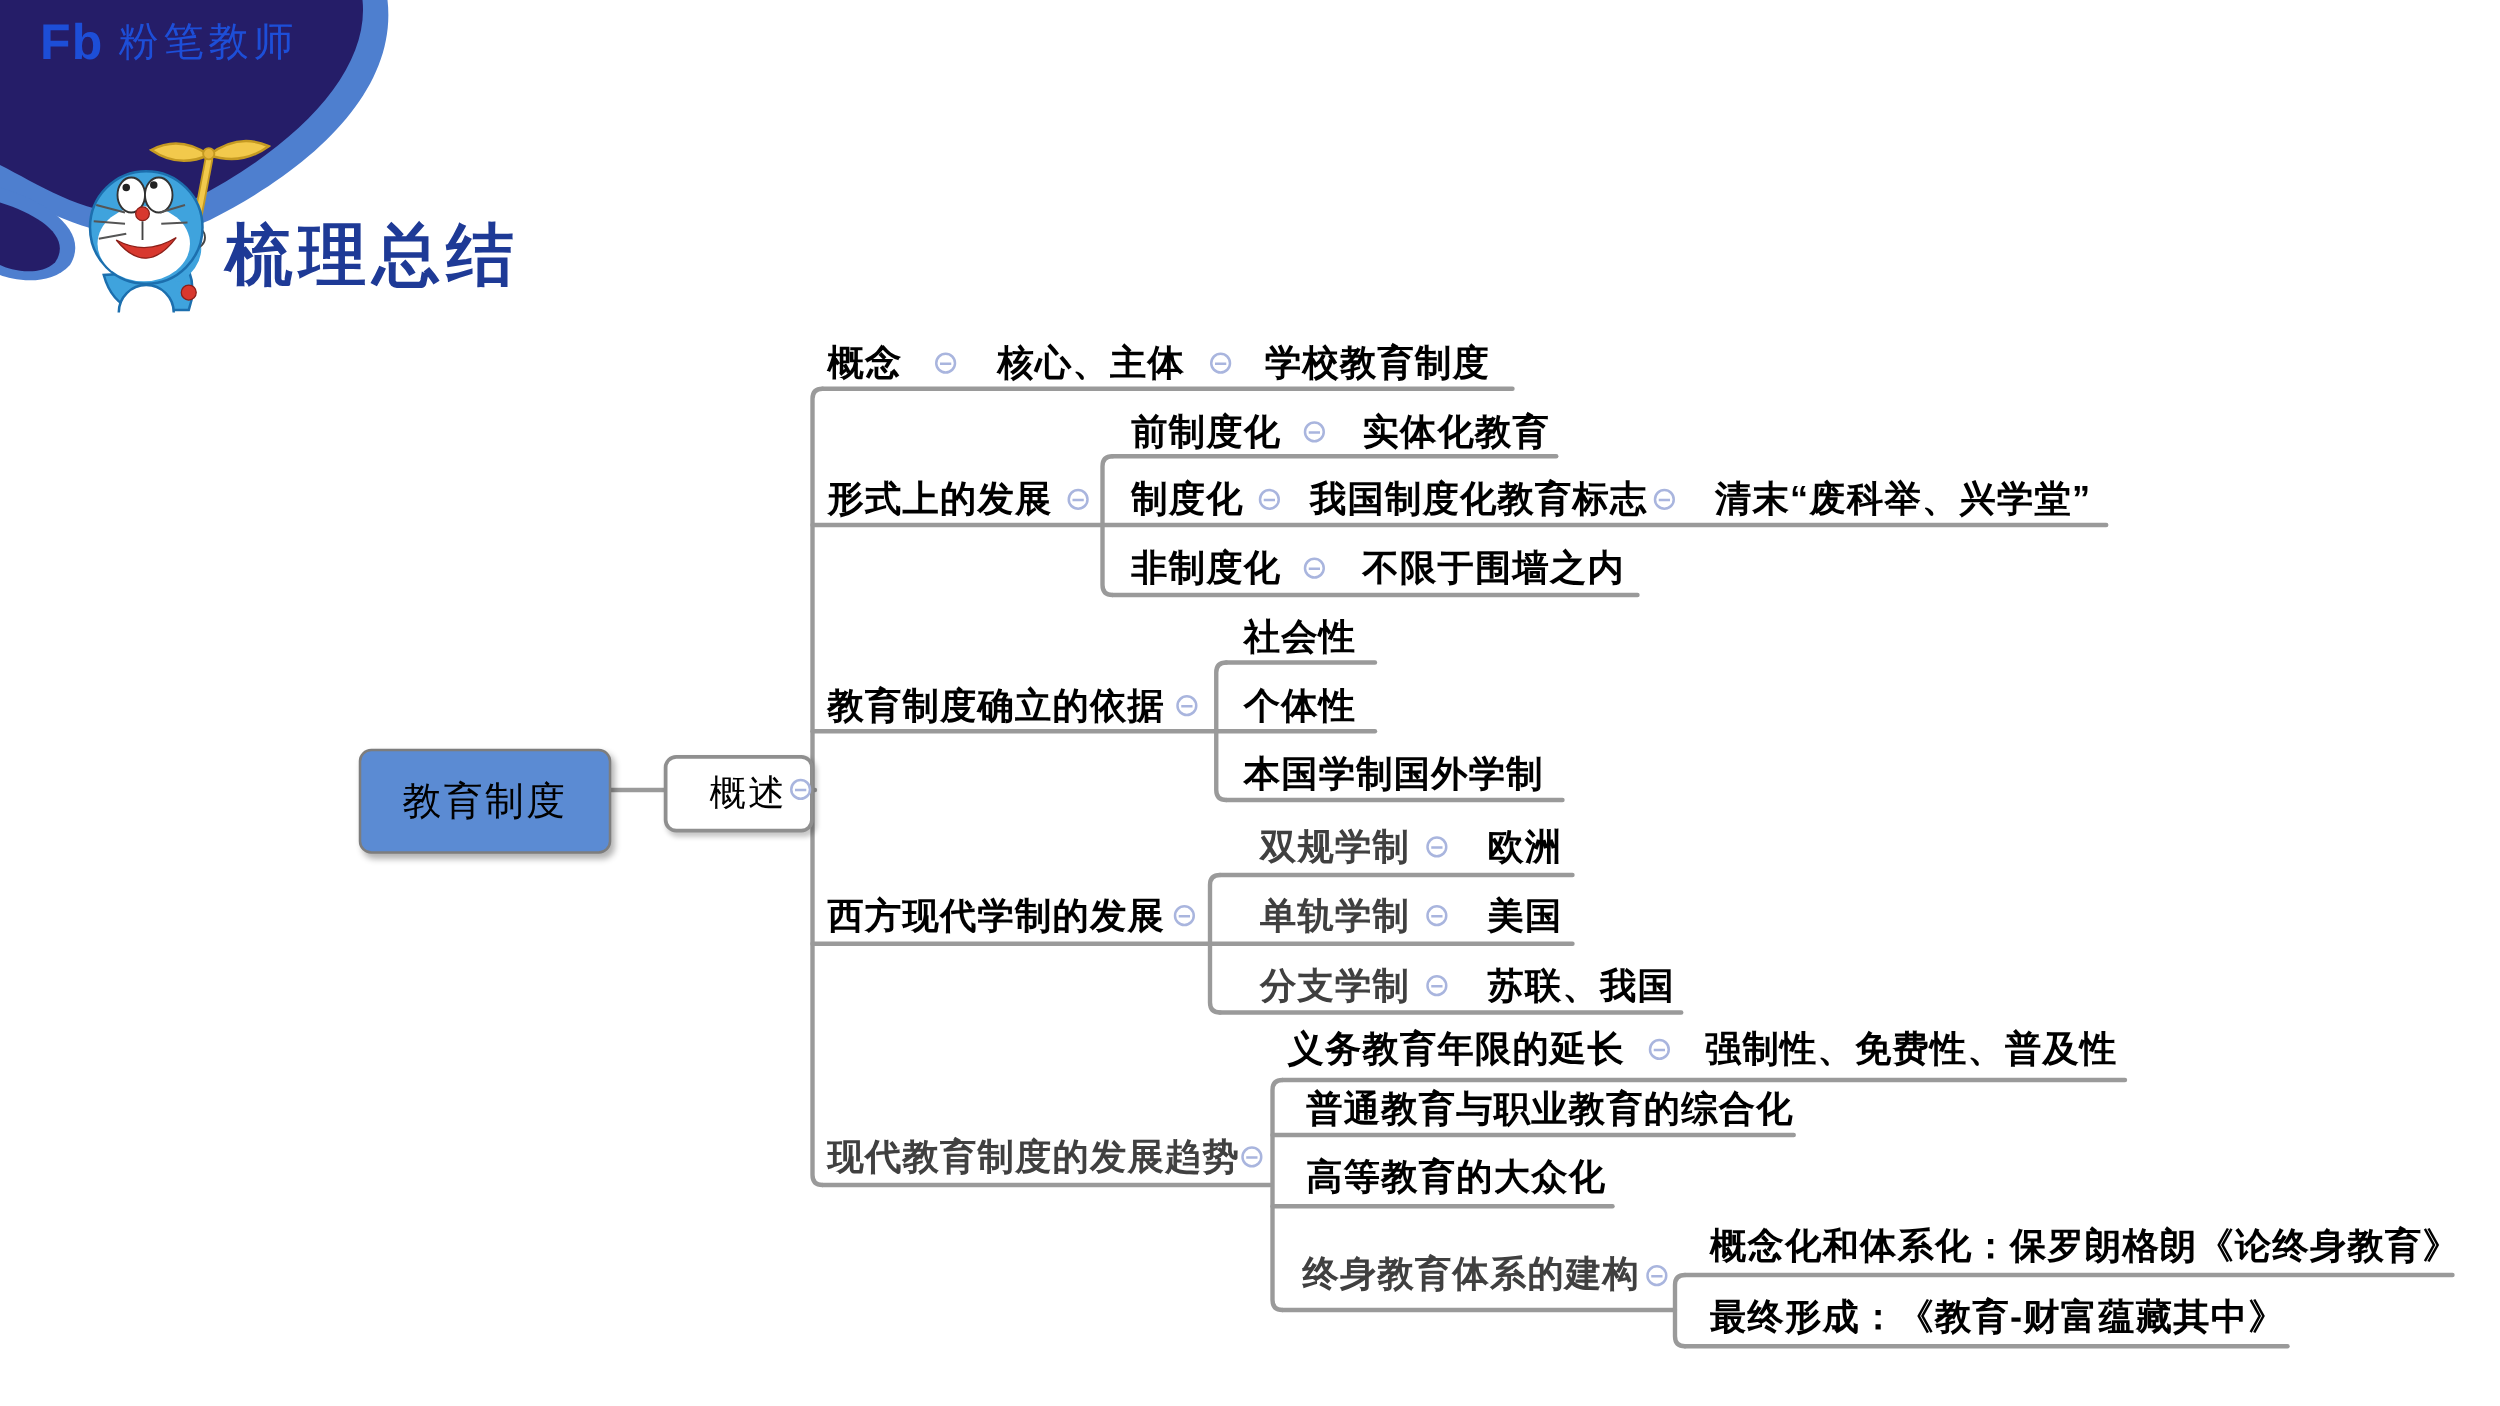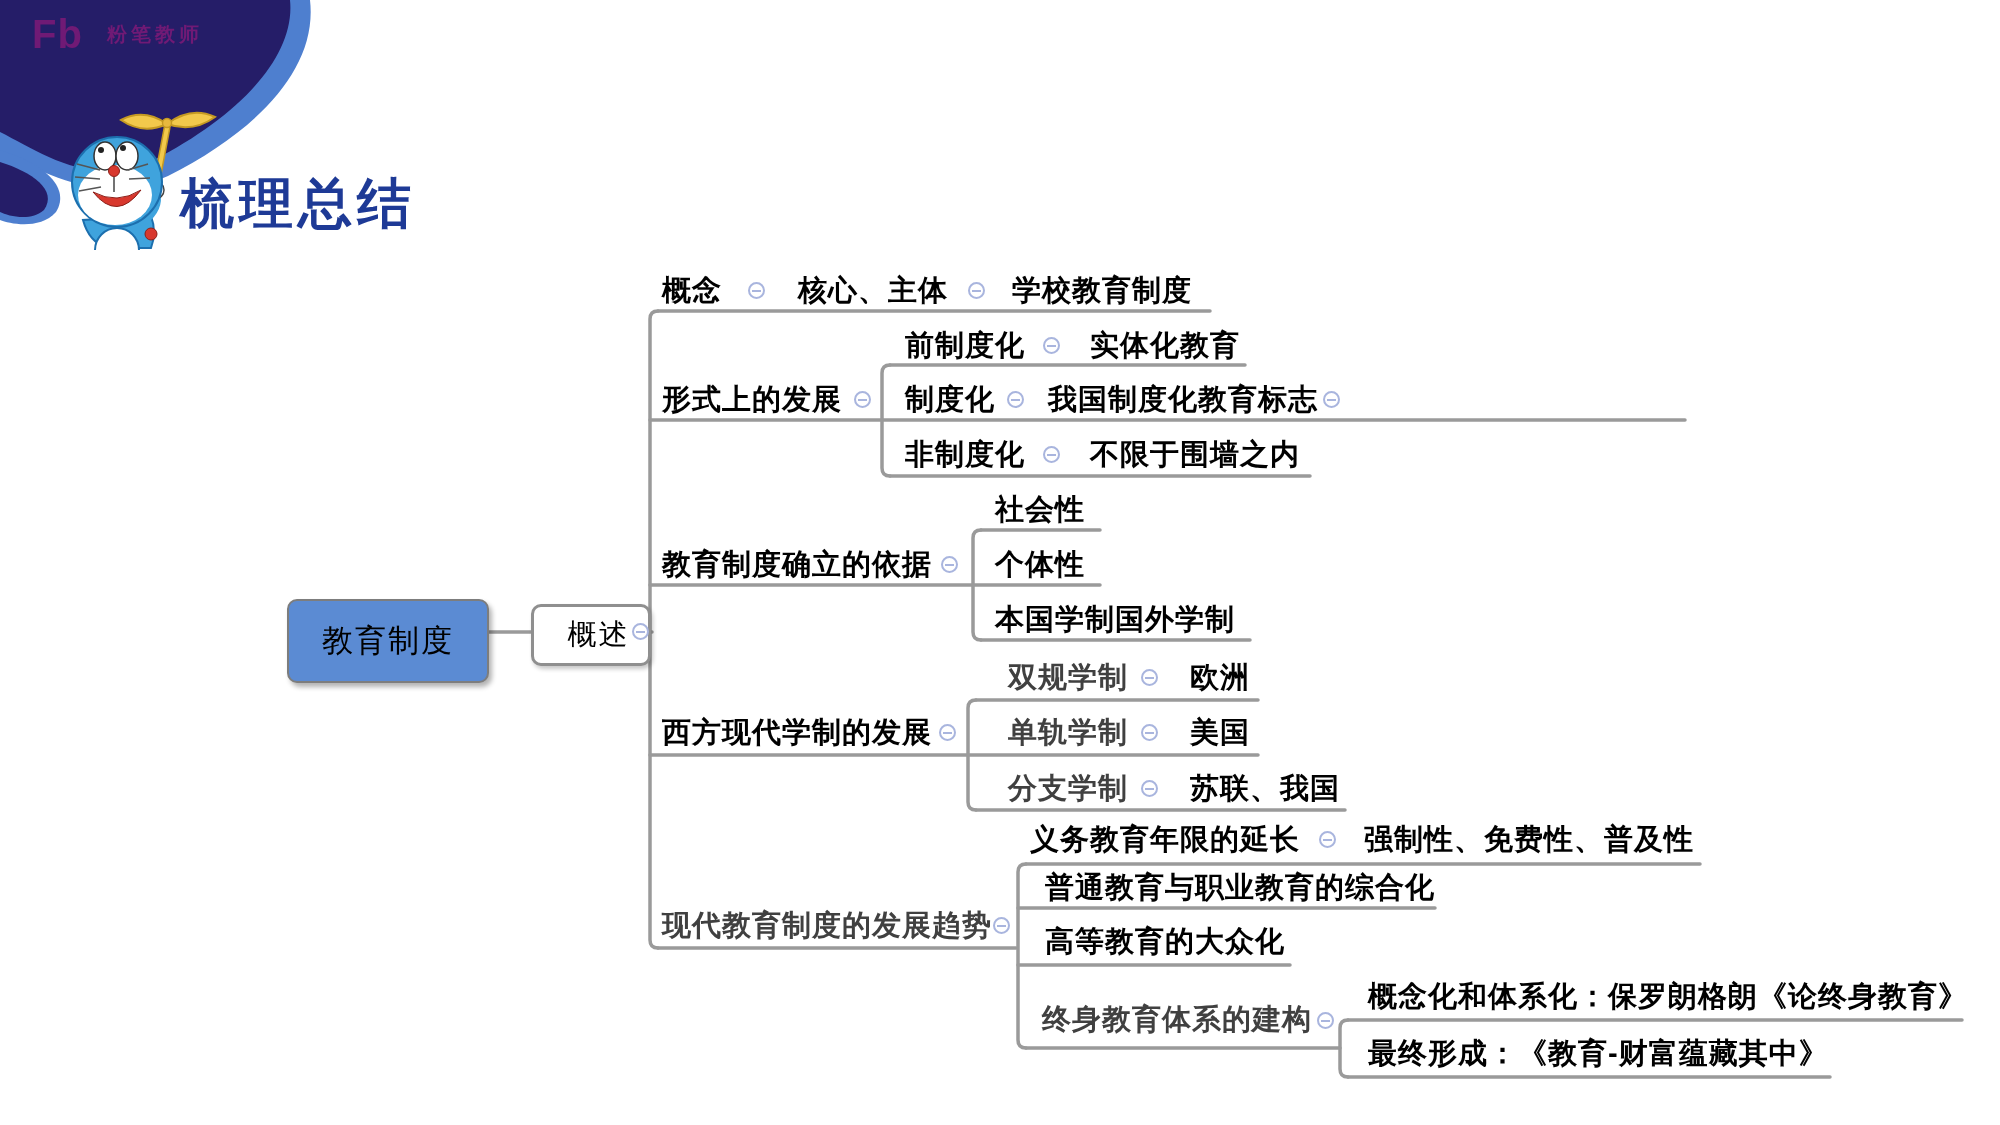--- a/index.html
+++ b/index.html
@@ -1,21 +1,21 @@
 <!DOCTYPE html>
 <html><head>
 <meta charset="utf-8">
 <style>
   html,body{margin:0;padding:0;background:#fff;}
   .stage{position:relative;width:2000px;height:1125px;background:#ffffff;overflow:hidden;
          font-family:"Liberation Sans","DejaVu Sans",sans-serif;}
   .wave{position:absolute;left:0;top:0;}
-  .brand{position:absolute;left:32px;top:12px;display:flex;align-items:center;gap:24px;color:#701a75;}
+  .brand{position:absolute;left:32px;top:12px;display:flex;gap:12px;color:#1d4ed8;}
   .brand .fb{font-size:40px;font-weight:800;letter-spacing:1px;}
-  .brand .bn{font-size:20px;font-weight:700;letter-spacing:4px;}
+  .brand .bn{font-size:32px;font-weight:400;letter-spacing:4px;}
   .mascot{position:absolute;left:55px;top:100px;width:170px;height:150px;}
   .page-title{position:absolute;left:180px;top:168px;font-size:54px;font-weight:800;
               color:#1E3A96;letter-spacing:5px;}
   .connectors{position:absolute;left:0;top:0;}
   .node-box{position:absolute;display:flex;align-items:center;justify-content:center;
             border-radius:10px;font-weight:400;color:#000;}
   .root-box{left:287px;top:599px;width:198px;height:80px;background:#5B8BD3;
             border:2px solid #7d7d7d;font-size:31px;letter-spacing:2px;
             box-shadow:3px 4px 5px rgba(0,0,0,0.30);}
   .ov-box{left:531px;top:604px;width:99px;height:56px;background:#fff;
@@ -123,20 +123,21 @@
   <span class="lbl" style="left:905px;top:346px">前制度化</span>
   <span class="ci" style="left:1043px;top:337px"></span>
   <span class="lbl" style="left:1090px;top:346px">实体化教育</span>
 
   <span class="lbl" style="left:662px;top:400px">形式上的发展</span>
   <span class="ci" style="left:854px;top:391px"></span>
   <span class="lbl" style="left:905px;top:400px">制度化</span>
   <span class="ci" style="left:1007px;top:391px"></span>
   <span class="lbl" style="left:1048px;top:400px">我国制度化教育标志</span>
   <span class="ci" style="left:1323px;top:391px"></span>
+  <span class="lbl" style="left:1372px;top:400px">清末“废科举、兴学堂”</span>
 
   <span class="lbl" style="left:905px;top:455px">非制度化</span>
   <span class="ci" style="left:1043px;top:446px"></span>
   <span class="lbl" style="left:1090px;top:455px">不限于围墙之内</span>
 
   <span class="lbl" style="left:995px;top:510px">社会性</span>
   <span class="lbl" style="left:662px;top:565px">教育制度确立的依据</span>
   <span class="ci" style="left:941px;top:556px"></span>
   <span class="lbl" style="left:995px;top:565px">个体性</span>
   <span class="lbl" style="left:995px;top:620px">本国学制国外学制</span>

